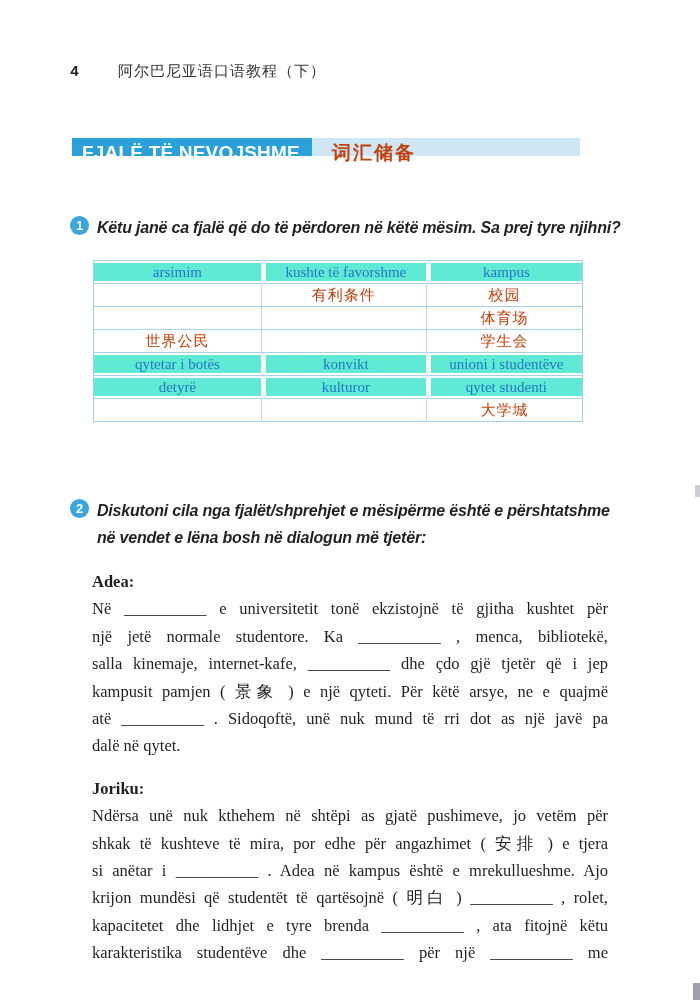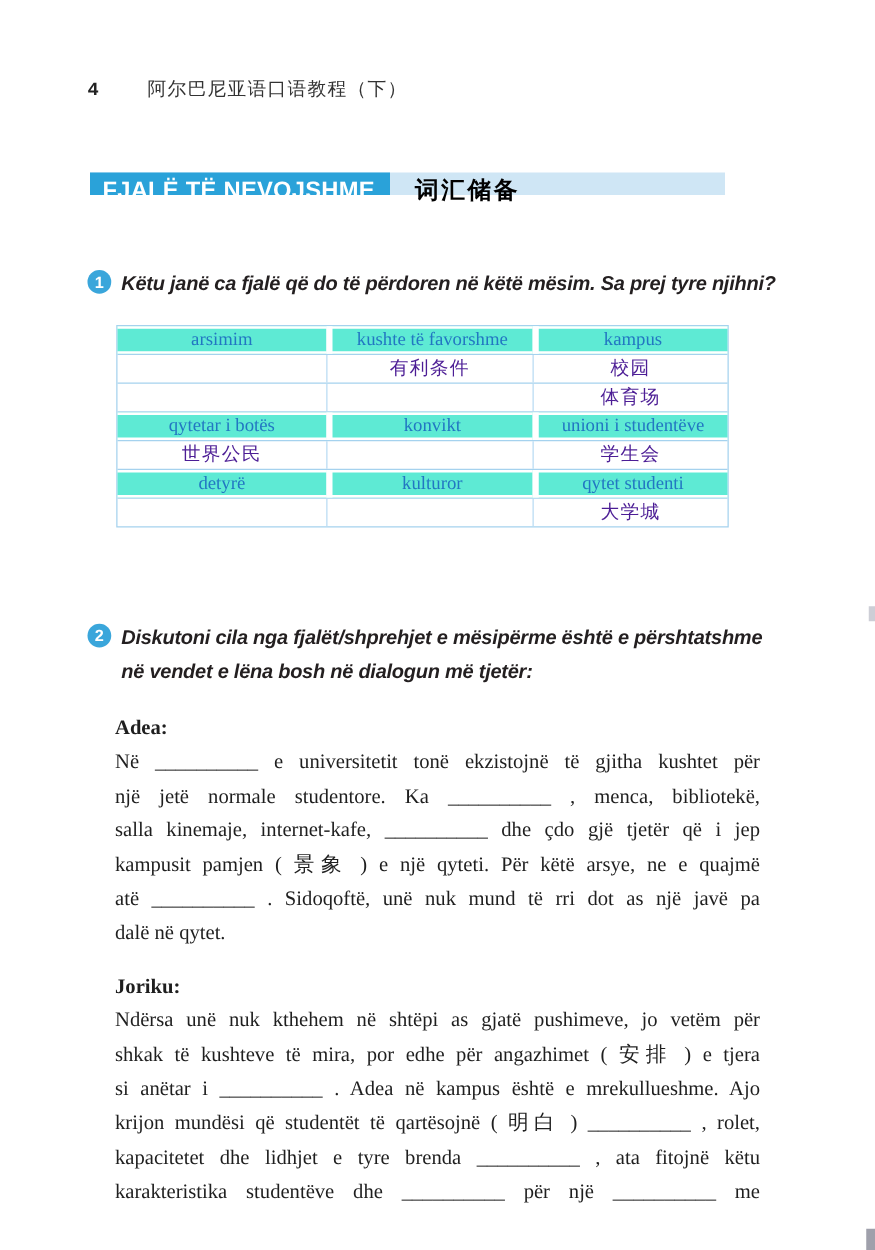--- a/index.html
+++ b/index.html
@@ -27,21 +27,21 @@
     background:#cfe6f5; display:flex; align-items:stretch;
   }
   .section-box {
     background:#2aa2d9; color:#ffffff;
     font-family:"Liberation Sans", sans-serif;
     font-weight:bold; font-size:19px; line-height:30px;
     padding:0 12px 0 10px; letter-spacing:0.2px;
     white-space:nowrap;
   }
   .section-cn {
-    color:#000000; font-weight:bold; font-size:19px; line-height:30px;
+    color:#c2410c; font-weight:bold; font-size:19px; line-height:30px;
     margin-left:20px; letter-spacing:2px;
     font-family:"Liberation Sans", sans-serif;
   }
 
   
   .ex { position:absolute; left:70px; display:flex; }
   .ex1 { top:214px; width:560px; }
   .ex2 { top:497px; width:570px; }
   .num-circle {
     flex:0 0 auto; width:19px; height:19px; border-radius:50%;
@@ -72,21 +72,21 @@
     text-align:center; font-size:15px; line-height:22px;
     overflow:hidden; white-space:nowrap;
   }
   .vrow.albanian .vcell {
     background:#5eead4; color:#2277c2;
     line-height:18px; padding-top:0;
     border-top:2px solid #ffffff; border-bottom:2px solid #ffffff;
     height:18px;
   }
   .vrow.albanian .vcell + .vcell { border-left:5px solid #ffffff; }
-  .vrow.chinese .vcell { color:#4c1d95; letter-spacing:1px;font-family:Liberation Serif, serif; }
+  .vrow.chinese .vcell { color:#c2410c; letter-spacing:1px;font-family:Liberation Serif, serif; }
   .vrow.chinese .vcell + .vcell { border-left:1px solid #b9dcf3; }
 
   
   .dialog {
     position:absolute; top:568px; left:92px; width:516px;
     font-size:16.5px; line-height:27.4px; color:#1f1f1f;
   }
   .speaker { font-weight:bold; }
   .dlg-line { text-align:justify; }
   .dlg-line.just { text-align-last:justify; }
@@ -125,29 +125,29 @@
       <div class="vrow chinese">
         <div class="vcell"></div>
         <div class="vcell">有利条件</div>
         <div class="vcell">校园</div>
       </div>
       <div class="vrow chinese">
         <div class="vcell"></div>
         <div class="vcell"></div>
         <div class="vcell">体育场</div>
       </div>
+      <div class="vrow chinese">
+        <div class="vcell">世界公民</div>
+        <div class="vcell"></div>
+        <div class="vcell">学生会</div>
+      </div>
       <div class="vrow albanian">
         <div class="vcell">qytetar i botës</div>
         <div class="vcell">konvikt</div>
         <div class="vcell">unioni i studentëve</div>
-      </div>
-      <div class="vrow chinese">
-        <div class="vcell">世界公民</div>
-        <div class="vcell"></div>
-        <div class="vcell">学生会</div>
       </div>
       <div class="vrow albanian">
         <div class="vcell">detyrë</div>
         <div class="vcell">kulturor</div>
         <div class="vcell">qytet studenti</div>
       </div>
       <div class="vrow chinese">
         <div class="vcell"></div>
         <div class="vcell"></div>
         <div class="vcell">大学城</div>

